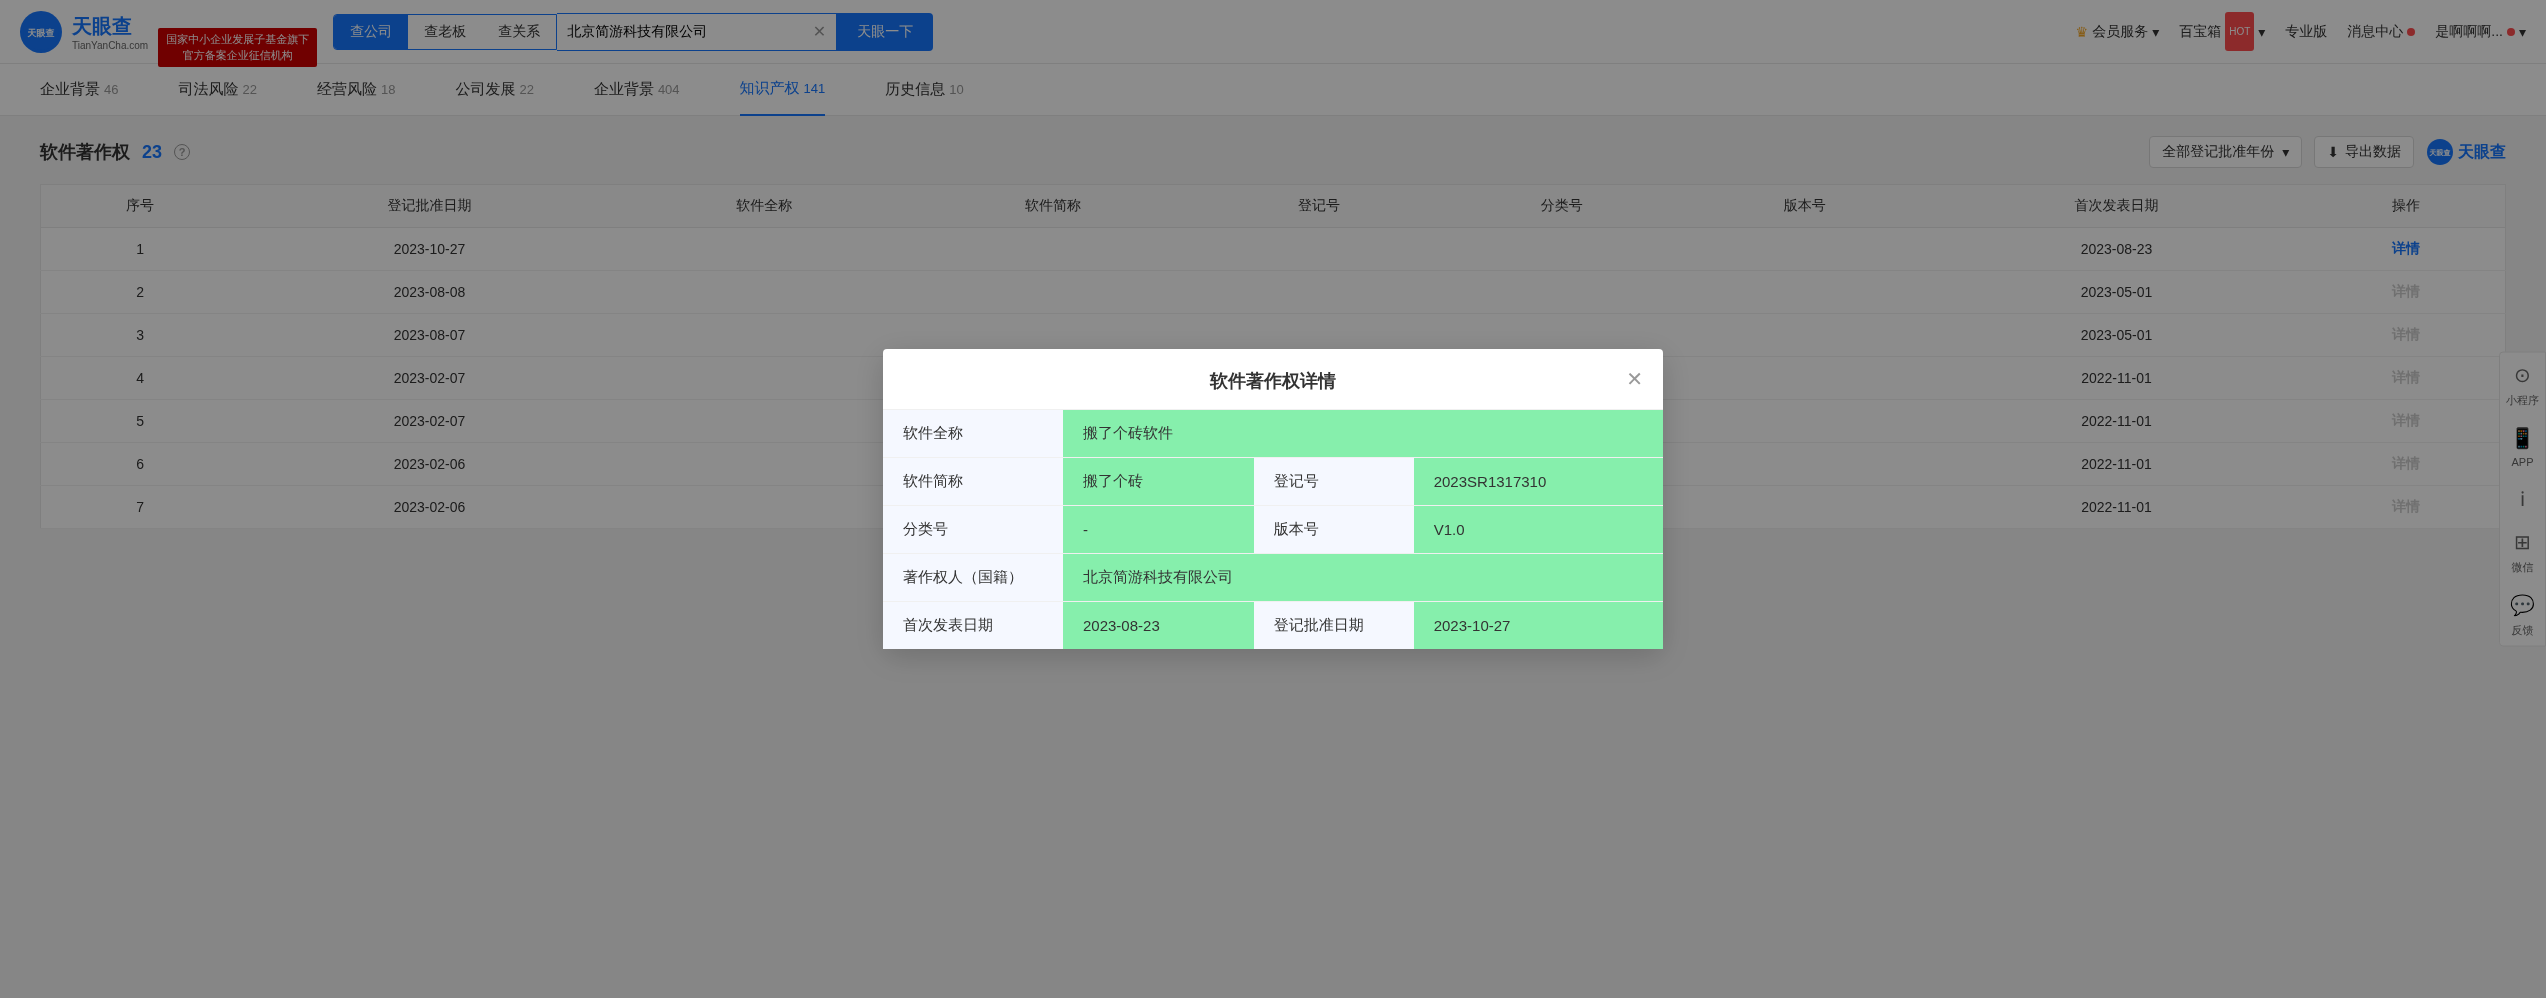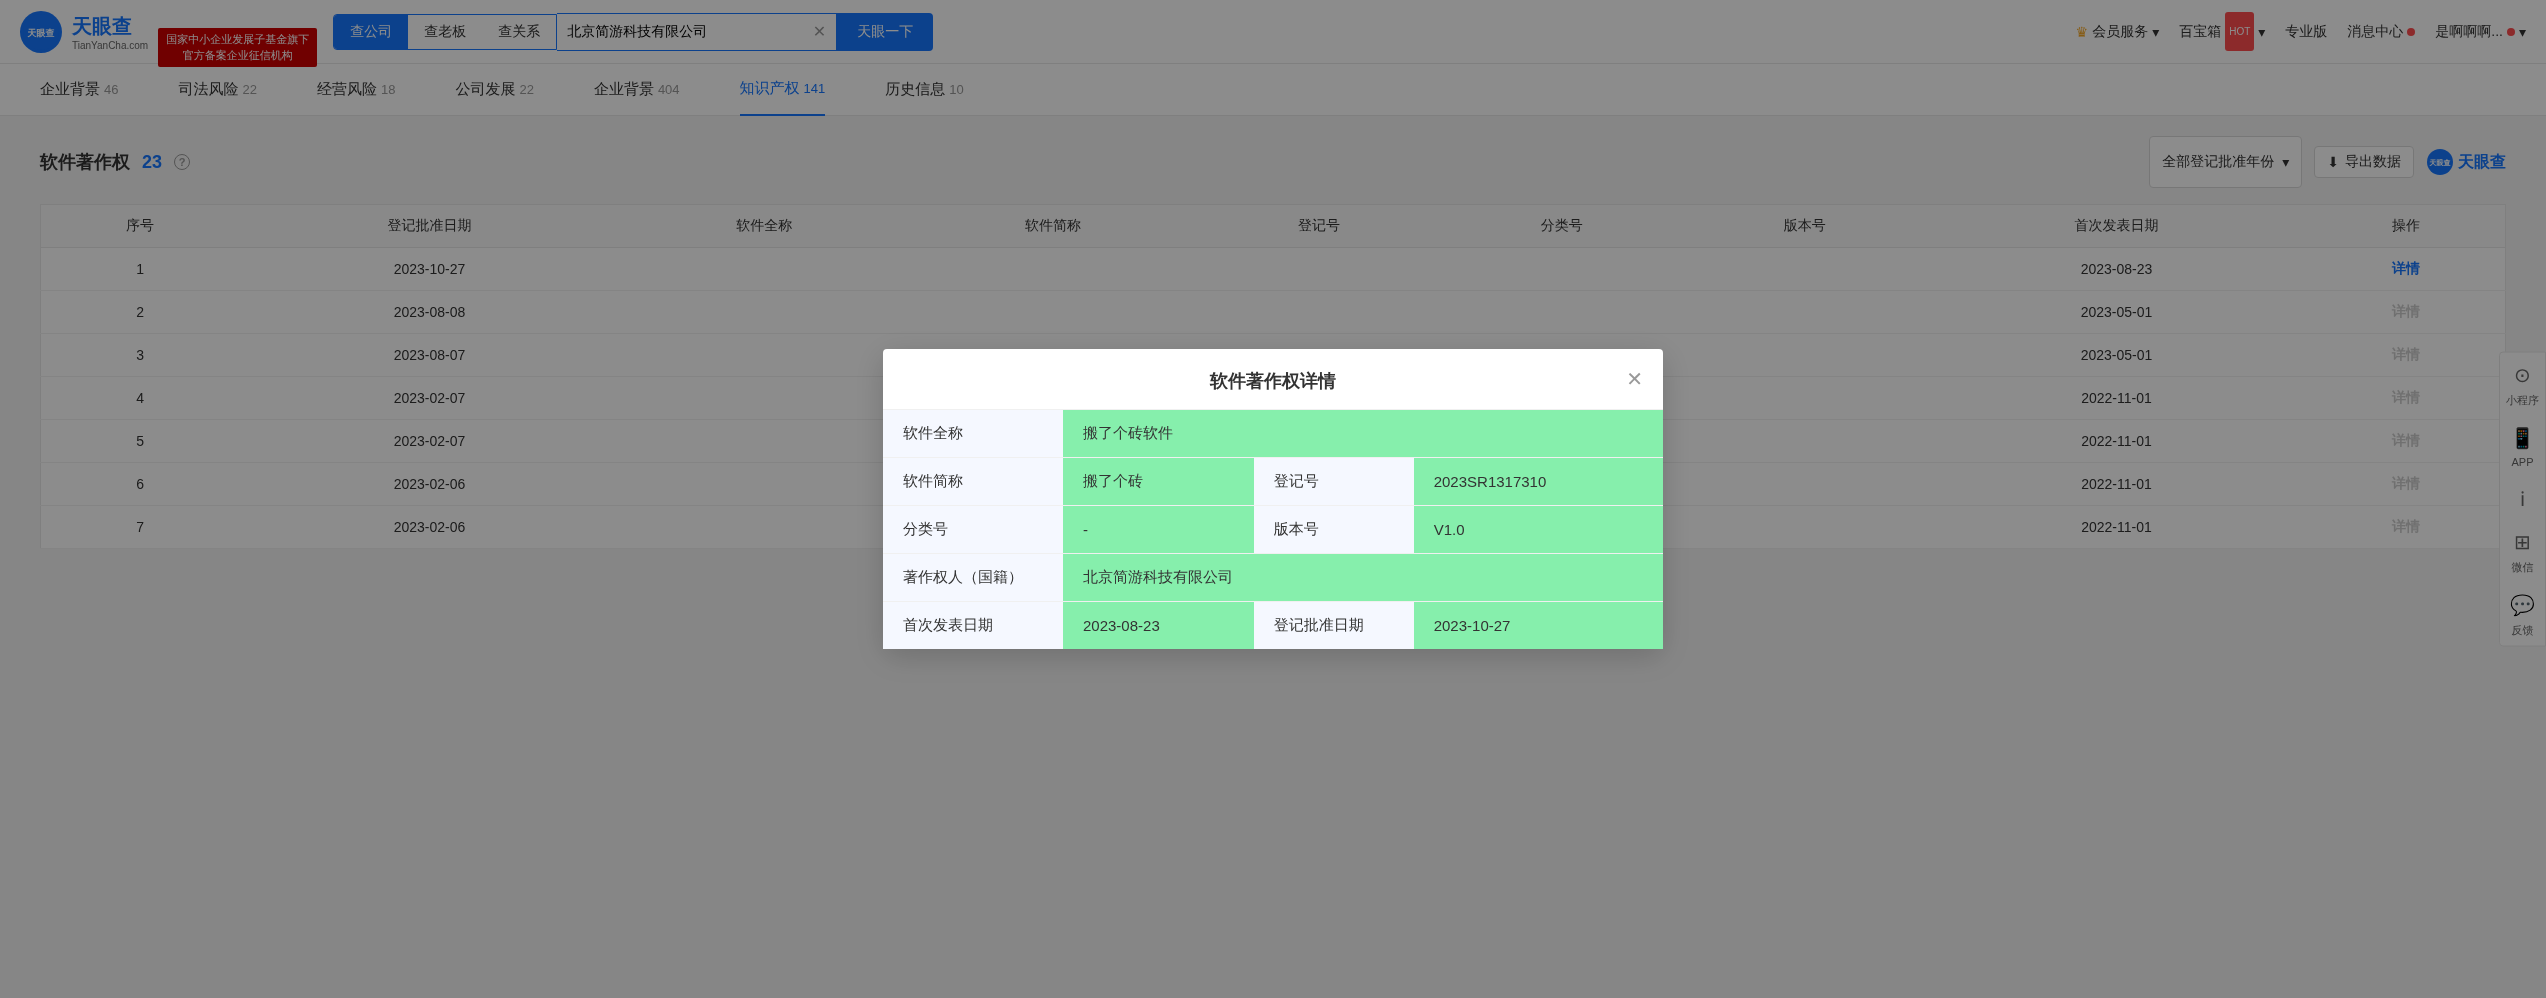--- a/index.html
+++ b/index.html
@@ -33,21 +33,21 @@
     .sub-nav-item .count { color: #999; font-size: 13px; margin-left: 4px; }
     .sub-nav-item.active .count { color: #1677ff; }
 
     
     .main { padding: 20px 40px; }
     .section-header { display: flex; align-items: center; justify-content: space-between; margin-bottom: 16px; }
     .section-title { font-size: 18px; font-weight: bold; display: flex; align-items: center; gap: 12px; }
     .section-count { color: #1677ff; }
     .help-icon { width: 16px; height: 16px; border: 1px solid #999; border-radius: 50%; display: inline-flex; align-items: center; justify-content: center; font-size: 11px; color: #999; cursor: pointer; }
     .header-right { display: flex; align-items: center; gap: 12px; }
-    .year-select { border: 1px solid #d9d9d9; padding: 16px 12px; border-radius: 4px; font-size: 14px; cursor: pointer; background: #fff; display: flex; align-items: center; gap: 8px; }
+    .year-select { border: 1px solid #d9d9d9; padding: 6px 12px; border-radius: 4px; font-size: 14px; cursor: pointer; background: #fff; display: flex; align-items: center; gap: 8px; }
     .export-btn { border: 1px solid #d9d9d9; padding: 6px 12px; border-radius: 4px; font-size: 14px; cursor: pointer; background: #fff; display: flex; align-items: center; gap: 6px; color: #333; }
     .watermark-logo { display: flex; align-items: center; gap: 4px; font-size: 16px; font-weight: bold; color: #1677ff; }
 
     
     .table { width: 100%; border-collapse: collapse; background: #fff; border: 1px solid #e8e8e8; }
     .table th { background: #fafafa; padding: 12px 16px; text-align: center; font-weight: 500; font-size: 14px; border-bottom: 1px solid #e8e8e8; color: #333; }
     .table td { padding: 12px 16px; text-align: center; font-size: 14px; border-bottom: 1px solid #f0f0f0; color: #333; vertical-align: middle; }
     .detail-link { color: #1677ff; cursor: pointer; text-decoration: none; font-weight: bold; }
     .detail-link.disabled { color: #ccc; }
 

